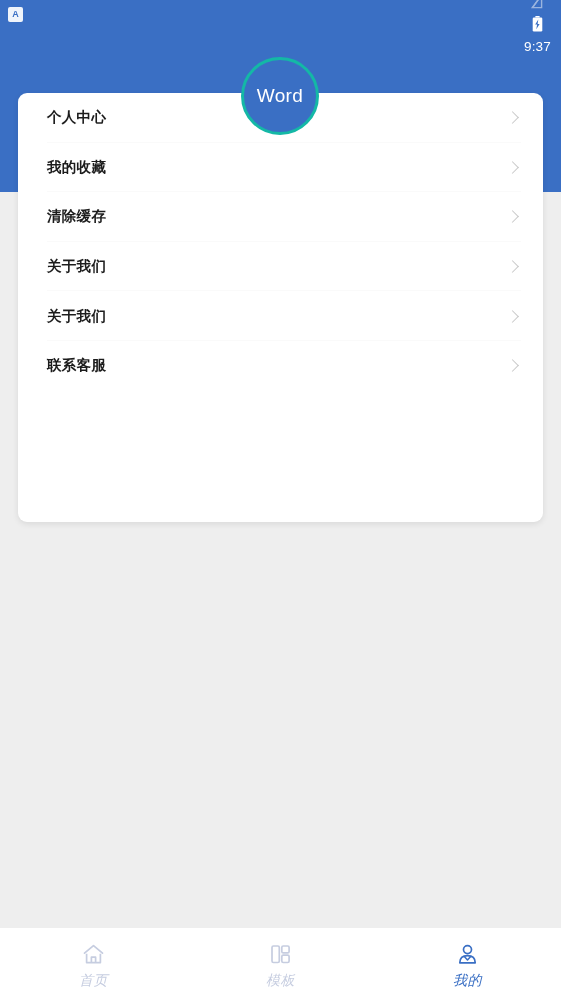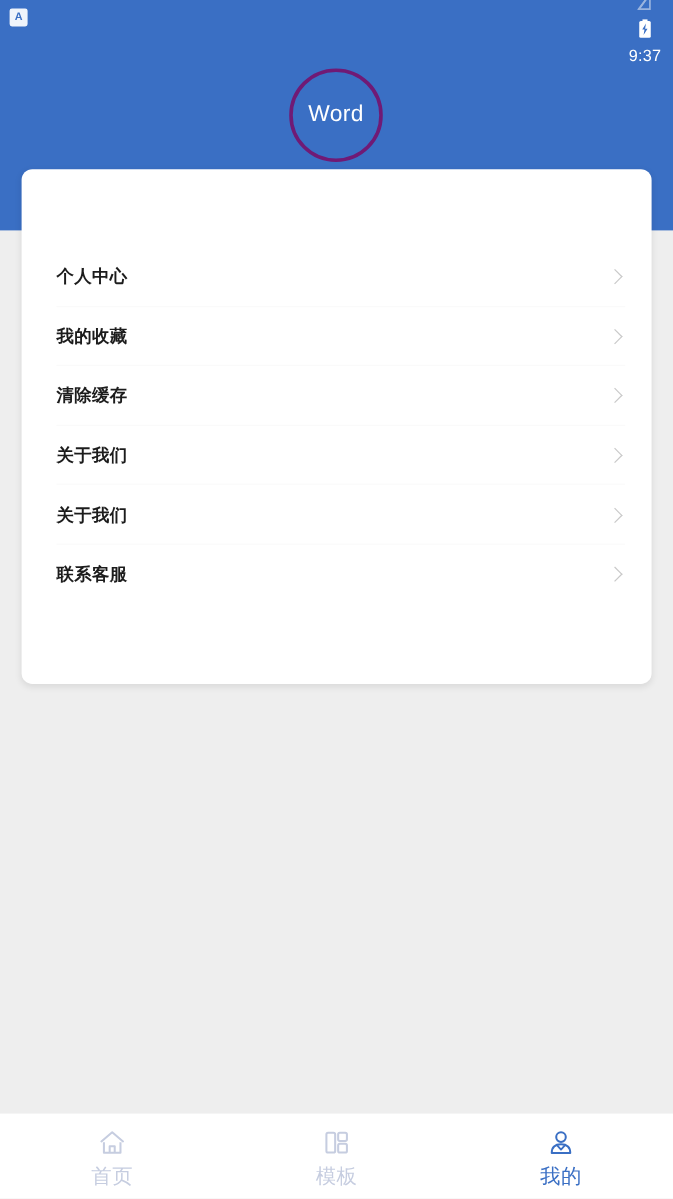--- a/index.html
+++ b/index.html
@@ -70,21 +70,21 @@
 
   
   .avatar-badge {
     position: absolute;
     top: 57px;
     left: 241px;
     width: 78px;
     height: 78px;
     border-radius: 50%;
     background: #3a6fc4;
-    border: 3px solid #701a75;
+    border: 3px solid #14b8a6;
     display: flex;
     align-items: center;
     justify-content: center;
     z-index: 5;
   }
   .avatar-badge span {
     color: #ffffff;
     font-size: 19px;
     letter-spacing: 0.3px;
   }
@@ -92,24 +92,22 @@
   
   .menu-card {
     position: absolute;
     top: 93px;
     left: 18px;
     width: 525px;
     height: 429px;
     background: #ffffff;
     border-radius: 9px;
     box-shadow: 0 2px 6px rgba(0,0,0,0.09);
-    padding-top: 65px;
     z-index: 3;
     overflow: hidden;
-    margin-top: 48px;
   }
 
   .menu-list { width: 100%; }
 
   .menu-item {
     position: relative;
     height: 49.6px;
     display: flex;
     align-items: center;
     justify-content: space-between;
@@ -166,24 +164,25 @@
   }
   .nav-icon {
     width: 26px;
     height: 26px;
     display: flex;
     align-items: center;
     justify-content: center;
   }
   .nav-icon svg { display: block; }
   .nav-label {
-    font-size: 17px;
+    font-size: 14px;
     color: #c6cde0;
     font-family: "DejaVu Sans", "Liberation Sans", sans-serif;
     letter-spacing: 0.4px;
+    font-style: italic;
   }
   .nav-item.active .nav-label { color: #3a6fc4; }
 </style>
 </head>
 <body>
 
 <div class="header-blue"></div>
 
 <div class="status-bar">
   <div class="status-left">

